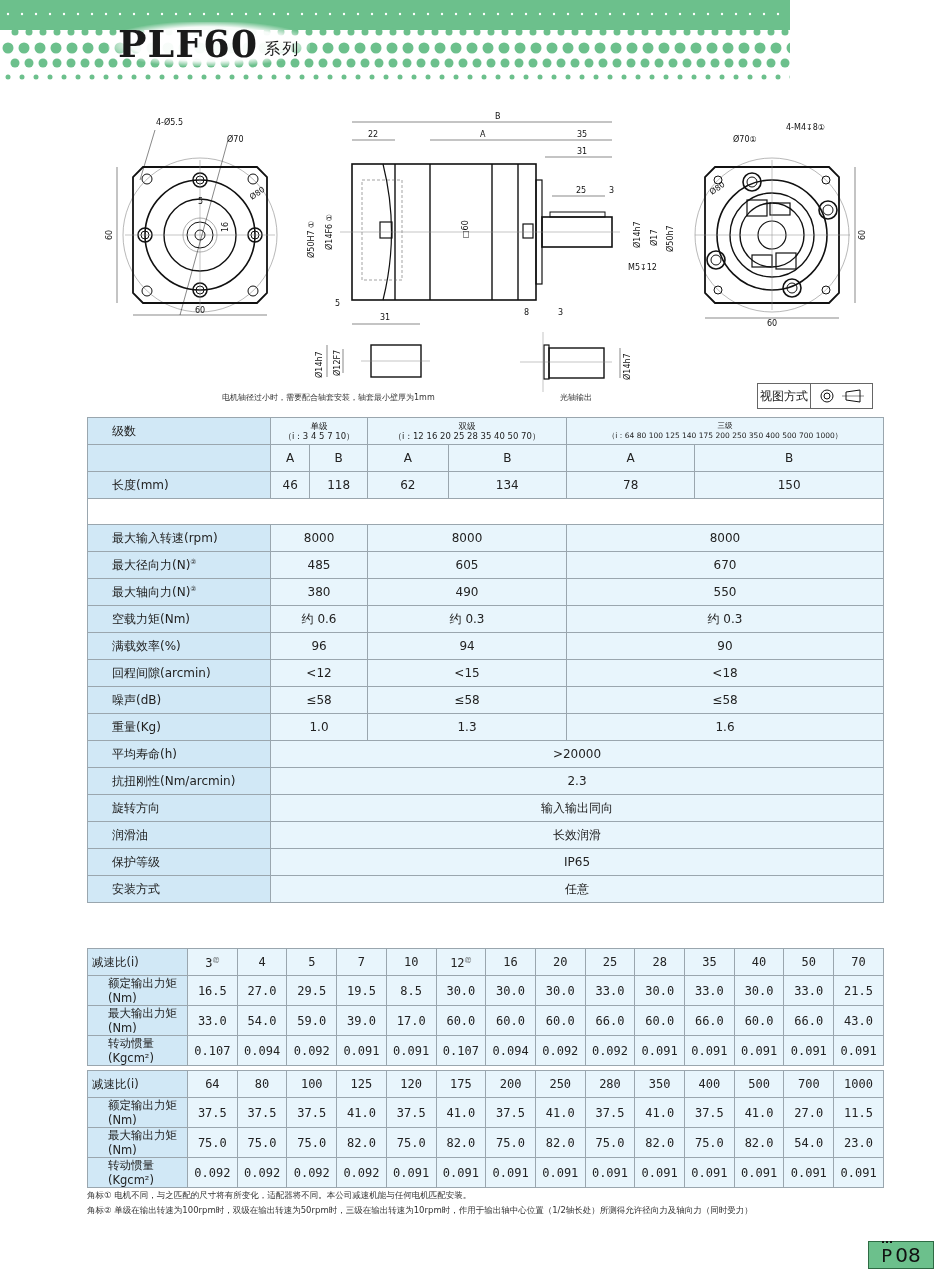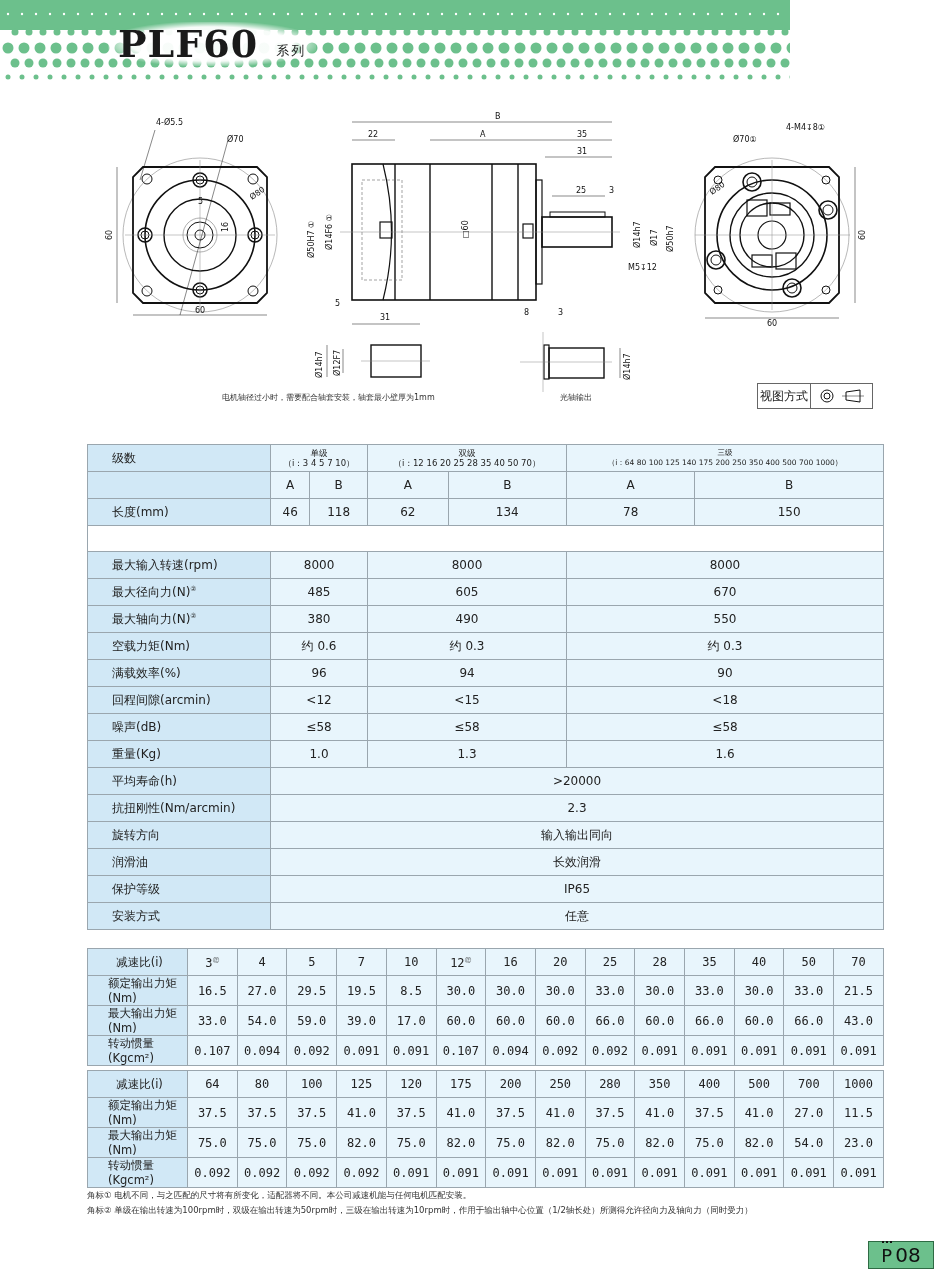--- a/index.html
+++ b/index.html
@@ -1,36 +1,36 @@
 <!DOCTYPE html>
 <html><head>
 <meta charset="utf-8">
 <style>
   *{box-sizing:border-box;margin:0;padding:0}
   body{width:950px;height:1274px;background:#fff;font-family:"DejaVu Sans","Liberation Sans",sans-serif;color:#222;position:relative;overflow:hidden}
   .header{position:absolute;left:0;top:0;width:790px;height:88px;overflow:hidden}
   .header svg{position:absolute;left:0;top:0}
   .title-wrap{position:absolute;left:108px;top:22px;height:44px;display:flex;align-items:flex-end;padding:2px 10px;background:radial-gradient(ellipse at center,rgba(255,255,255,.95) 55%,rgba(255,255,255,0) 75%)}
   .title-main{font-family:"DejaVu Serif","Liberation Serif",serif;font-weight:bold;font-size:38px;color:#1a1a1a;letter-spacing:1px;line-height:40px}
-  .title-sub{font-size:13px;color:#1a1a1a;margin-left:18px;margin-bottom:4px;letter-spacing:2px}
+  .title-sub{font-size:16px;color:#1a1a1a;margin-left:6px;margin-bottom:4px;letter-spacing:2px}
   .drawings{position:absolute;left:0;top:100px;width:950px;height:310px}
   .cap{position:absolute;font-size:8px;color:#333}
   .view-box{position:absolute;left:757px;top:383px;width:116px;height:26px;border:1px solid #666;display:flex;font-size:12px}
   .view-box .lbl{width:53px;border-right:1px solid #666;display:flex;align-items:center;justify-content:center}
   .view-box .icons{flex:1;display:flex;align-items:center;justify-content:center;gap:8px}
   table{border-collapse:collapse;position:absolute;font-size:12px}
   td{border:1px solid #9aa6ae;text-align:center;height:27px;background:#e8f5fc}
   td.lab{background:#d1e8f6;text-align:left;padding-left:24px}
   td.small{font-size:8.5px;line-height:10px}
-  .spec{left:87px;top:444px;width:797px}
+  .spec{left:87px;top:417px;width:797px}
   .spec td{height:27px}
   .ratio{width:797px;font-size:12px}
   .ratio td{height:27px;font-family:"DejaVu Sans Mono","Liberation Mono",monospace;font-size:12px}
   .ratio td.lab{font-family:"DejaVu Sans","Liberation Sans",sans-serif;padding-left:20px;font-size:11.5px;text-align:left}
-  .ratio td.lab.c{text-align:center;padding-left:4px}
+  .ratio td.lab.c{text-align:left;padding-left:4px}
   sup{font-size:7px}
   .notes{position:absolute;left:87px;top:1188px;font-size:8.5px;color:#333;line-height:15px}
   .page-badge{position:absolute;left:868px;top:1241px;width:66px;height:28px;background:#6cc08c;border:1px solid #2e6b44;display:flex;align-items:center;justify-content:center;font-size:20px;color:#111}
   .page-badge .p{font-size:18px;margin-right:3px;position:relative}
   .page-badge .p::before{content:"";position:absolute;left:1px;top:-4px;width:10px;height:4px;border-top:2px dotted #111}
 </style>
 </head>
 <body>
 
 <div class="header">

